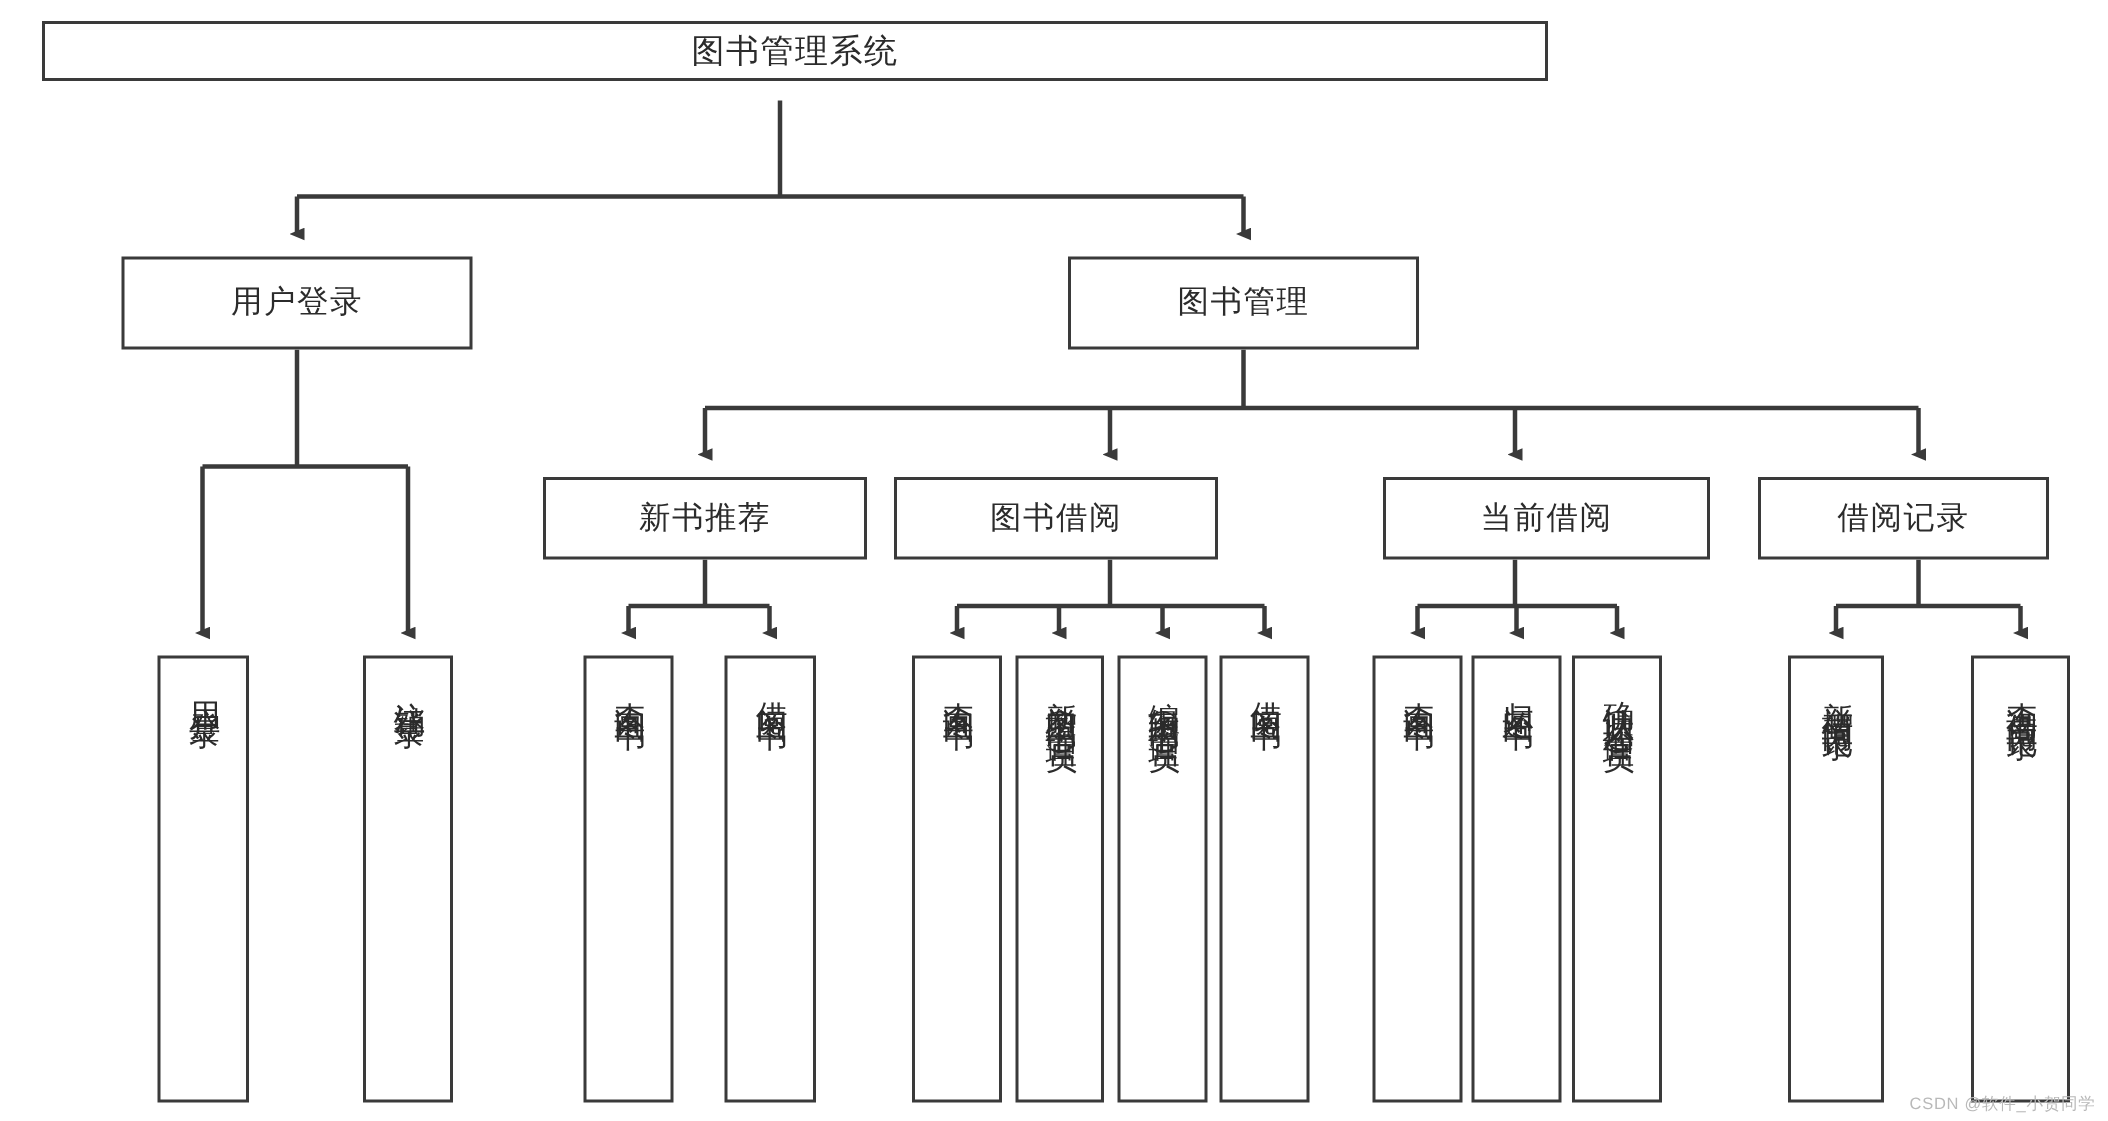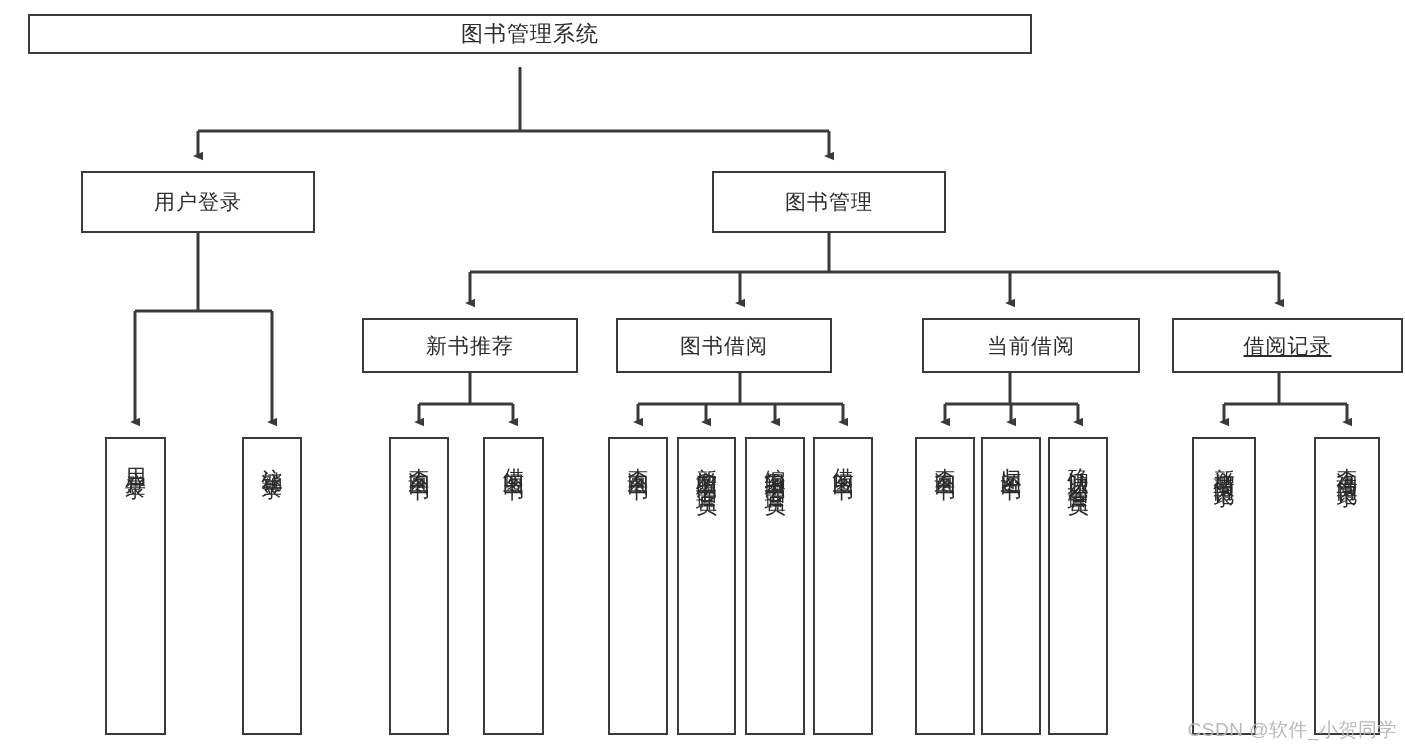--- a/index.html
+++ b/index.html
@@ -56,21 +56,21 @@
     white-space: nowrap;
     display: block;
   }
   .node-title {
     font-size: 22px;
   }
   #watermark {
     position: absolute;
     right: 8px;
     bottom: 4px;
-    font-size: 19px;
+    font-size: 11px;
     color: #b9b9b9;
     letter-spacing: 0.5px;
     z-index: 3;
     white-space: nowrap;
   }
 </style>
 </head>
 <body>
 
 <div id="diagram-root">
@@ -132,27 +132,27 @@
   <div class="node horizontal" id="node-l2-0" style="left: 81px; top: 171px; width: 234px; height: 62px;">
     <span>用户登录</span>
   </div>
   <div class="node horizontal" id="node-l3-0" style="left: 362px; top: 318px; width: 216px; height: 55px;">
     <span>新书推荐</span>
   </div>
 
   <div class="node horizontal" id="node-l2-1" style="left: 712px; top: 171px; width: 234px; height: 62px;">
     <span>图书管理</span>
   </div>
-  <div class="node horizontal" id="node-l3-1" style="left: 616px; top: 318px; width: 216px; height: 55px;">
+  <div class="node horizontal" id="node-l3-1" style="left: 596px; top: 318px; width: 216px; height: 55px;">
     <span>图书借阅</span>
   </div>
   <div class="node horizontal" id="node-l3-2" style="left: 902px; top: 318px; width: 218px; height: 55px; margin-left: 20px;">
     <span>当前借阅</span>
   </div>
-  <div class="node horizontal" id="node-l3-3" style="left: 1172px; top: 318px; width: 231px; height: 55px; text-decoration: underline;">
+  <div class="node horizontal" id="node-l3-3" style="left: 1172px; top: 318px; width: 194px; height: 55px;">
     <span>借阅记录</span>
   </div>
 
   <div class="node vertical" id="leaf-0" style="left: 105px; top: 437px; width: 61px; height: 298px;">
     <span class="vtext">用户登录</span>
   </div>
   <div class="node vertical" id="leaf-1" style="left: 242px; top: 437px; width: 60px; height: 298px;">
     <span class="vtext">注销登录</span>
   </div>
   <div class="node vertical" id="leaf-2" style="left: 389px; top: 437px; width: 60px; height: 298px;">

